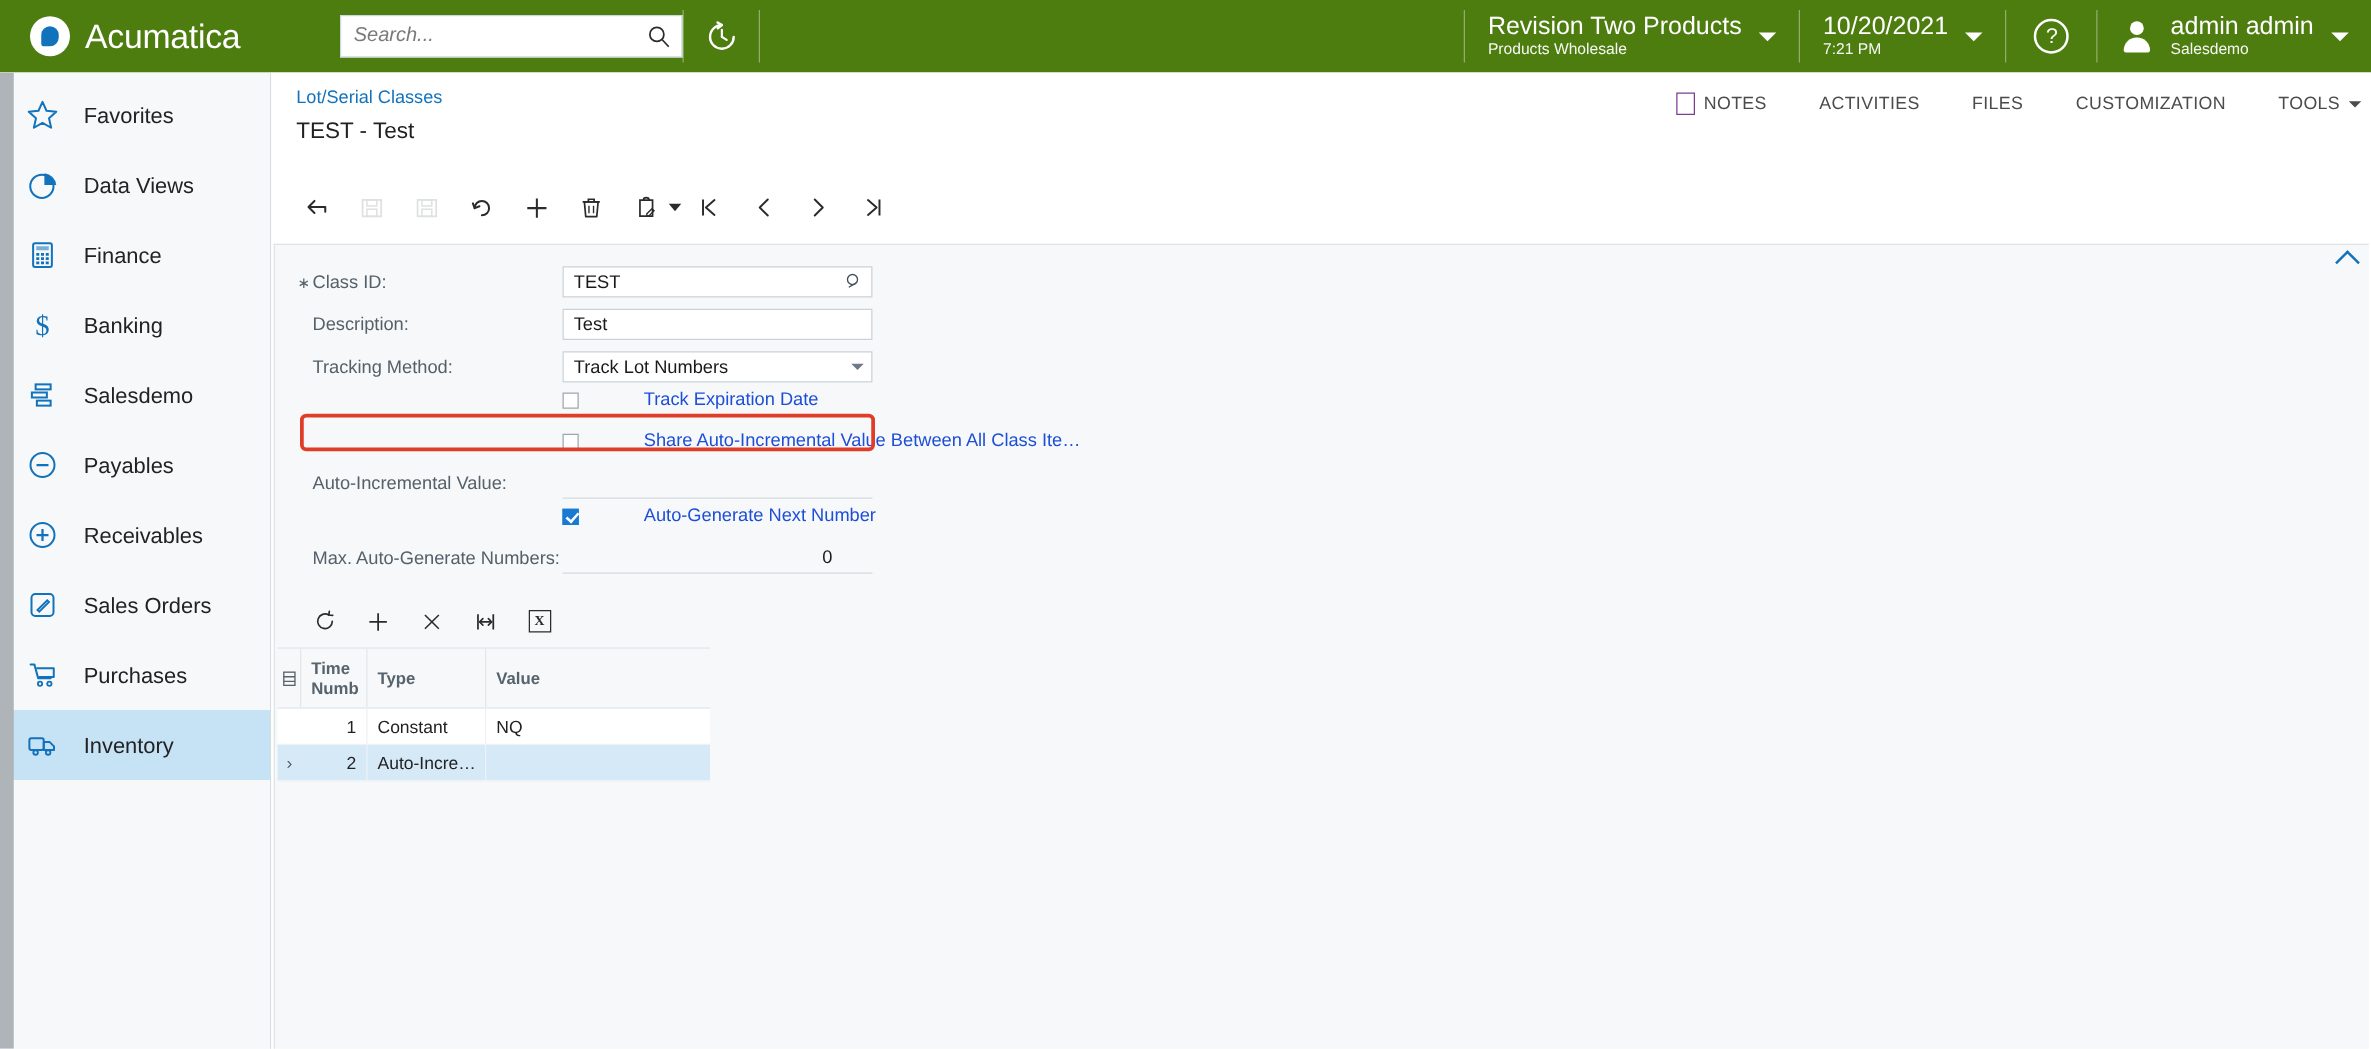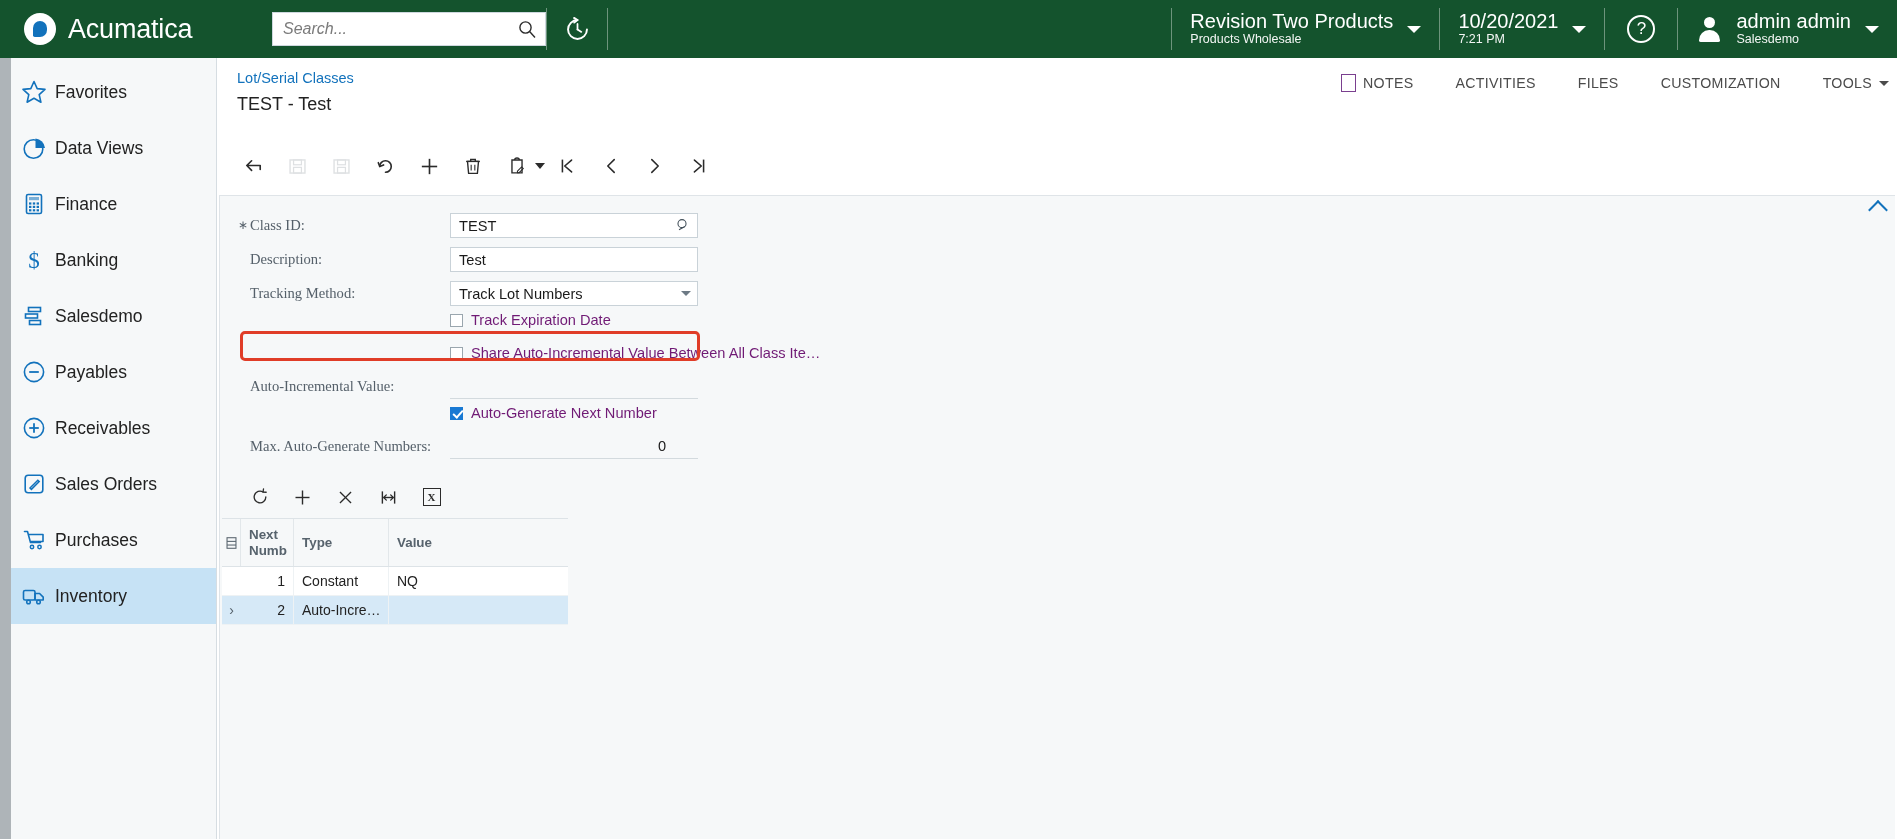--- a/index.html
+++ b/index.html
@@ -9,21 +9,21 @@
     overflow: hidden;
     font-family: "Liberation Sans", sans-serif;
     background: #ffffff;
     -webkit-font-smoothing: antialiased;
   }
 
   
   .topbar {
     position: absolute; top: 0; left: 0;
     width: 1897px; height: 58px;
-    background: #14532d;
+    background: #4d7c0f;
     display: flex; align-items: stretch;
   }
   .brand {
     width: 258px; height: 58px;
     display: flex; align-items: center; gap: 12px;
     padding-left: 24px;
     flex: 0 0 auto;
   }
   .brand-logo {
     width: 32px; height: 32px;
@@ -132,21 +132,21 @@
   }
   .side-rail {
     position: absolute; left: 0; top: 0;
     width: 11px; height: 781px;
     background: #aeb4b8;
   }
   .side-list { padding-top: 6px; }
   .side-item {
     height: 56px;
     display: flex; align-items: center;
-    gap: 8px;
+    gap: 20px;
     padding-left: 20px;
     color: #222;
     font-size: 17.5px;
     cursor: pointer;
   }
   .side-item.active { background: #c6e2f5; }
   .side-item .s-ico {
     width: 27px; height: 27px;
     flex: 0 0 auto;
     display: flex; align-items: center; justify-content: center;
@@ -246,21 +246,20 @@
     display: flex; align-items: center;
     height: 27px;
     margin-bottom: 0;
   }
   .flabel {
     width: 200px;
     font-size: 14.6px;
     color: #55606a;
     position: relative;
     flex: 0 0 auto;
-    font-family: Liberation Serif, serif;
   }
   .flabel.req::before {
     content: "\2217";
     position: absolute; left: -12px; top: 1px;
     color: #55606a; font-size: 12px;
   }
   .fctl { flex: 0 0 auto; }
   .txtbox {
     width: 248px; height: 25px;
     background: #fff;
@@ -298,21 +297,21 @@
   }
   .cbox.on { background: #1979d3; border-color: #1979d3; }
   .cbox.on::after {
     content: "";
     position: absolute; left: 3.5px; top: 0.5px;
     width: 4px; height: 8px;
     border: solid #fff;
     border-width: 0 2px 2px 0;
     transform: rotate(42deg);
   }
-  .chk-lbl { font-size: 14.6px; color: #701a75; white-space: nowrap; }
+  .chk-lbl { font-size: 14.6px; color: #1d4ed8; white-space: nowrap; margin-left: 44px; }
 
   .underline-box {
     width: 248px; height: 25px;
     border-bottom: 1px solid #d3dade;
     display: flex; align-items: center; justify-content: flex-end;
     padding-right: 32px;
     font-size: 14.6px; color: #1a1a1a;
   }
 
   
@@ -809,21 +808,21 @@
       <div class="grid-head">
         <div class="gh-cell gh-sel">
           <svg viewBox="0 0 16 16" width="13" height="14">
             <rect x="2.5" y="1.5" width="11" height="13" fill="none" stroke="#57636d" stroke-width="1.3"></rect>
             <line x1="2.5" y1="6" x2="13.5" y2="6" stroke="#57636d" stroke-width="1.3"></line>
             <line x1="2.5" y1="10.5" x2="13.5" y2="10.5" stroke="#57636d" stroke-width="1.3"></line>
           </svg>
         </div>
         <div class="gh-cell gh-num">
           <div>
-            <span>Next</span>
+            <span>Time</span>
             <span>Numb</span>
           </div>
         </div>
         <div class="gh-cell gh-type">Type</div>
         <div class="gh-cell gh-val">Value</div>
       </div>
 
       <div class="grid-row">
         <div class="gr-cell gr-ind"></div>
         <div class="gr-cell gr-num">1</div>

